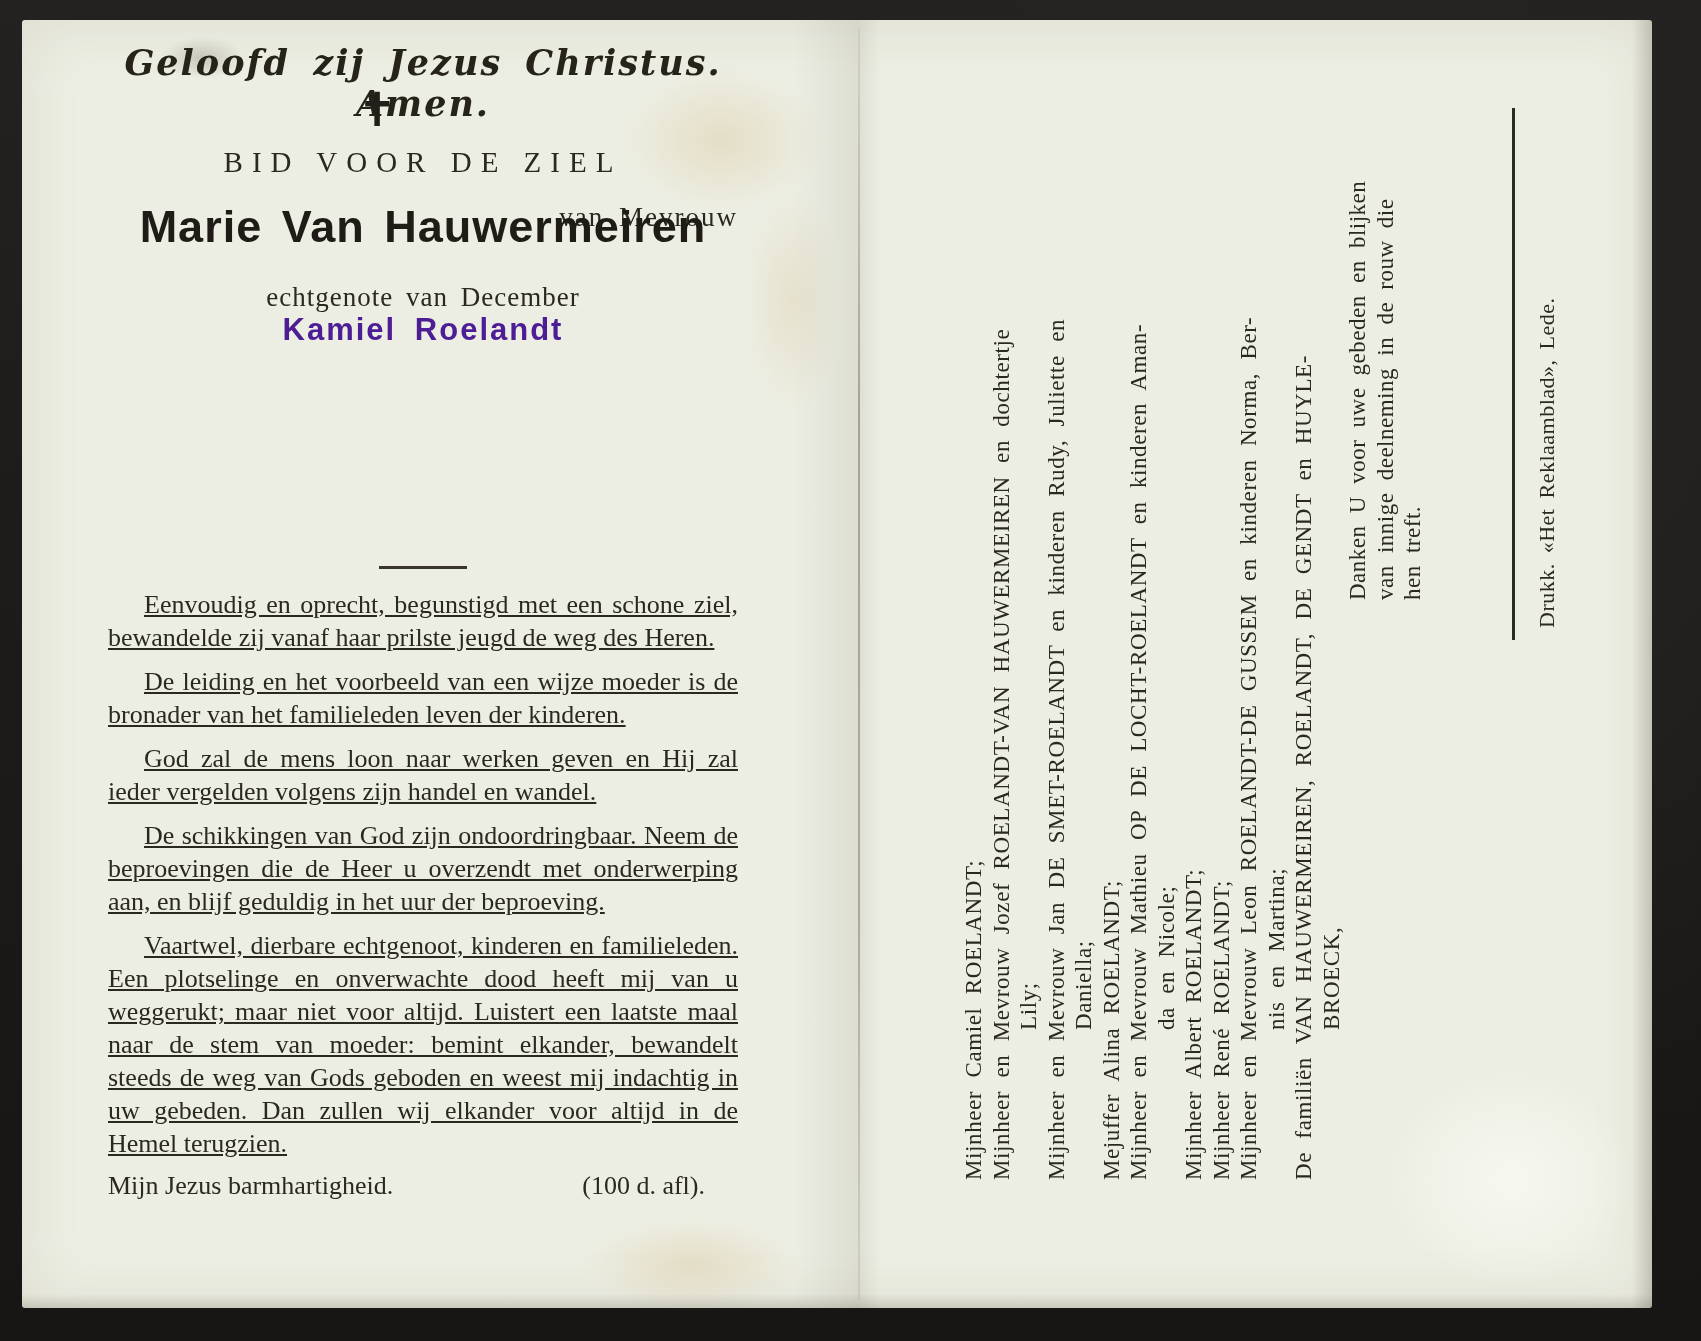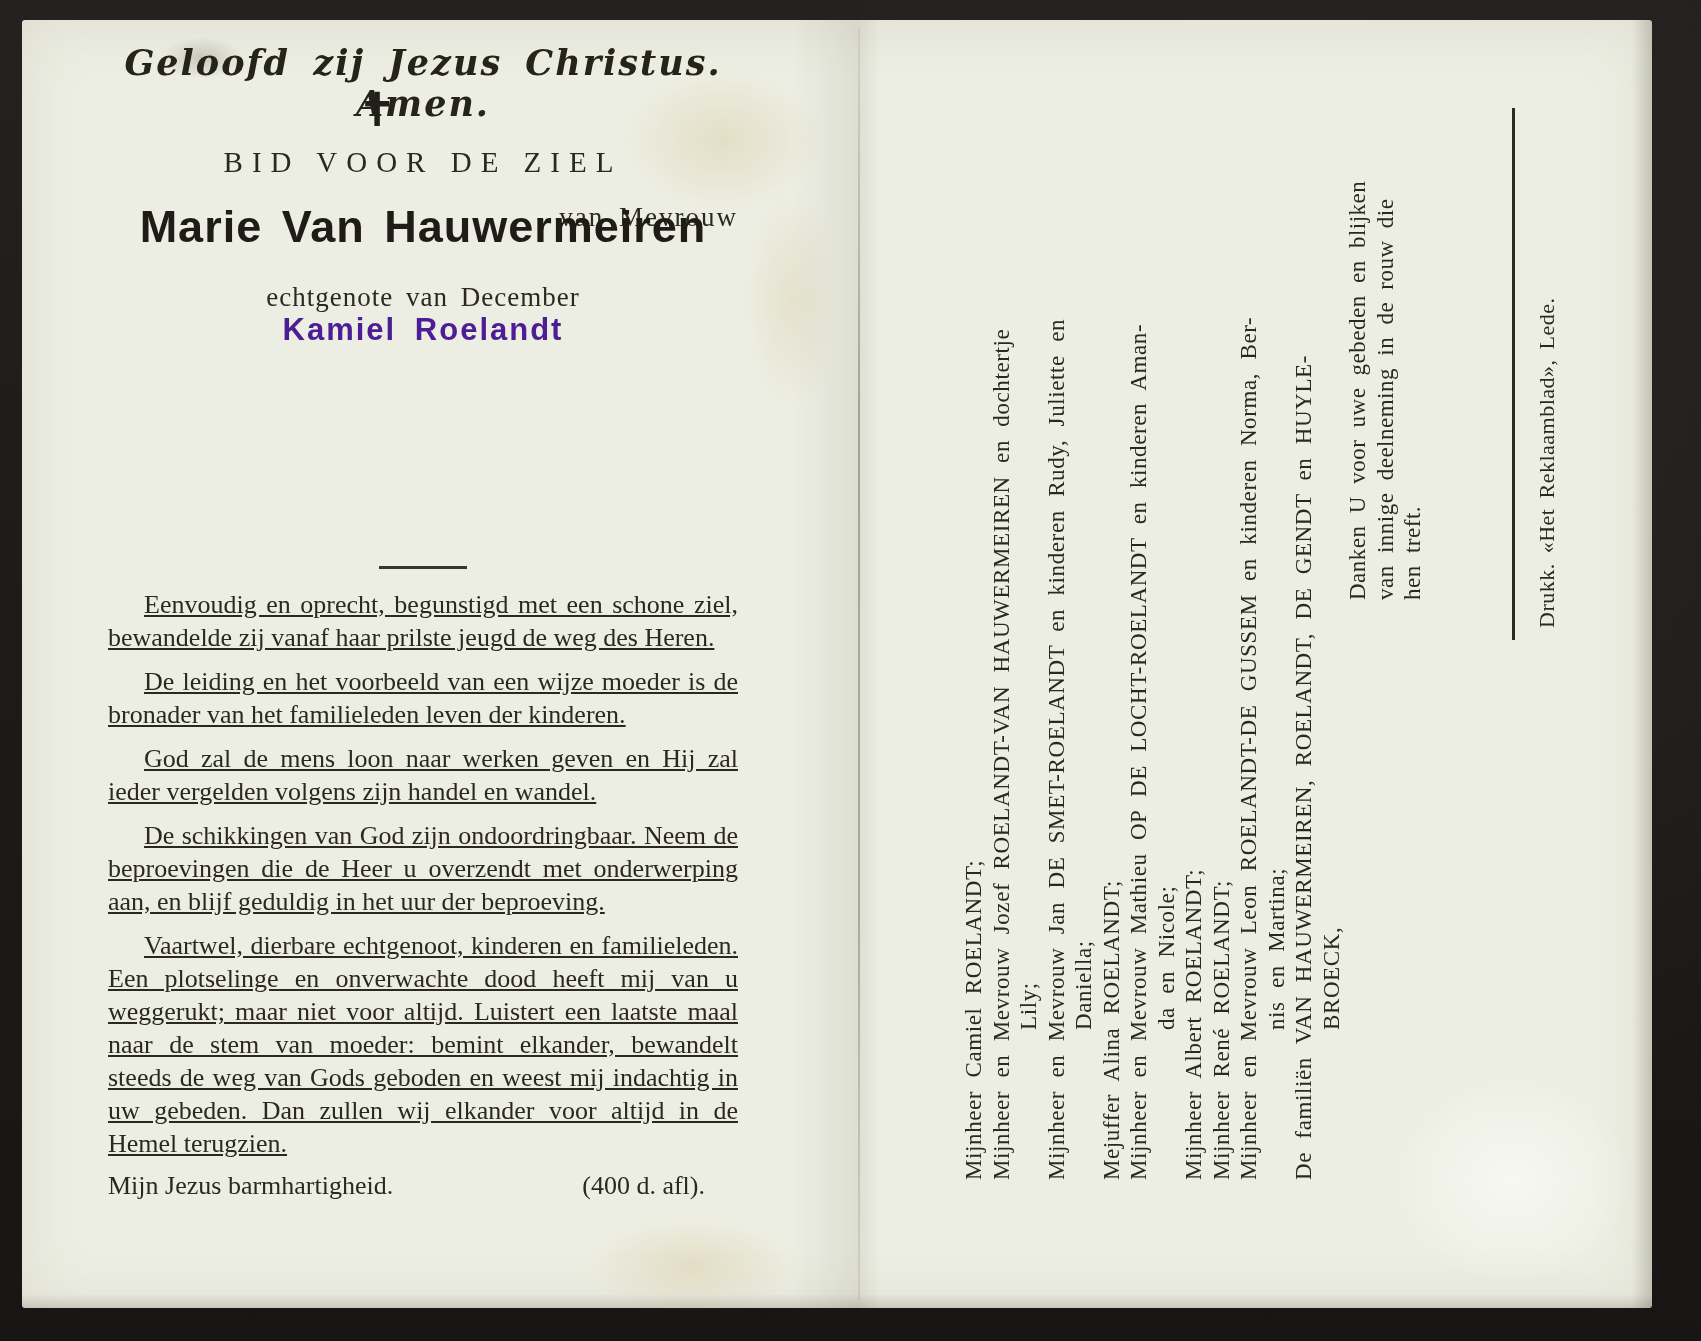--- a/index.html
+++ b/index.html
@@ -95,21 +95,21 @@
       <div class="abs spouse-name">Kamiel Roelandt</div>
       <div class="divider"></div>
       <div class="paragraphs">
         <p class="body-par">Eenvoudig en oprecht, begunstigd met een schone ziel, bewandelde zij vanaf haar prilste jeugd de weg des Heren.</p>
         <p class="body-par">De leiding en het voorbeeld van een wijze moeder is de bronader van het familieleden leven der kinderen.</p>
         <p class="body-par">God zal de mens loon naar werken geven en Hij zal ieder vergelden volgens zijn handel en wandel.</p>
         <p class="body-par">De schikkingen van God zijn ondoordringbaar. Neem de beproevingen die de Heer u overzendt met onderwerping aan, en blijf geduldig in het uur der beproeving.</p>
         <p class="body-par">Vaartwel, dierbare echtgenoot, kinderen en familieleden. Een plotselinge en onverwachte dood heeft mij van u weggerukt; maar niet voor altijd. Luistert een laatste maal naar de stem van moeder: bemint elkander, bewandelt steeds de weg van Gods geboden en weest mij indachtig in uw gebeden. Dan zullen wij elkander voor altijd in de Hemel terugzien.</p>
         <div class="closing-row">
           <span>Mijn Jezus barmhartigheid.</span>
-          <span>(400 d. afl).</span>
+          <span>(100 d. afl).</span>
         </div>
       </div>
     </div>
 
     <div class="page-right">
       <div class="names">
         <div class="ln">Mijnheer Camiel ROELANDT;</div>
         <div class="ln">Mijnheer en Mevrouw Jozef ROELANDT-VAN HAUWERMEIREN en dochtertje</div>
         <div class="ln cont">Lily;</div>
         <div class="ln">Mijnheer en Mevrouw Jan DE SMET-ROELANDT en kinderen Rudy, Juliette en</div>

